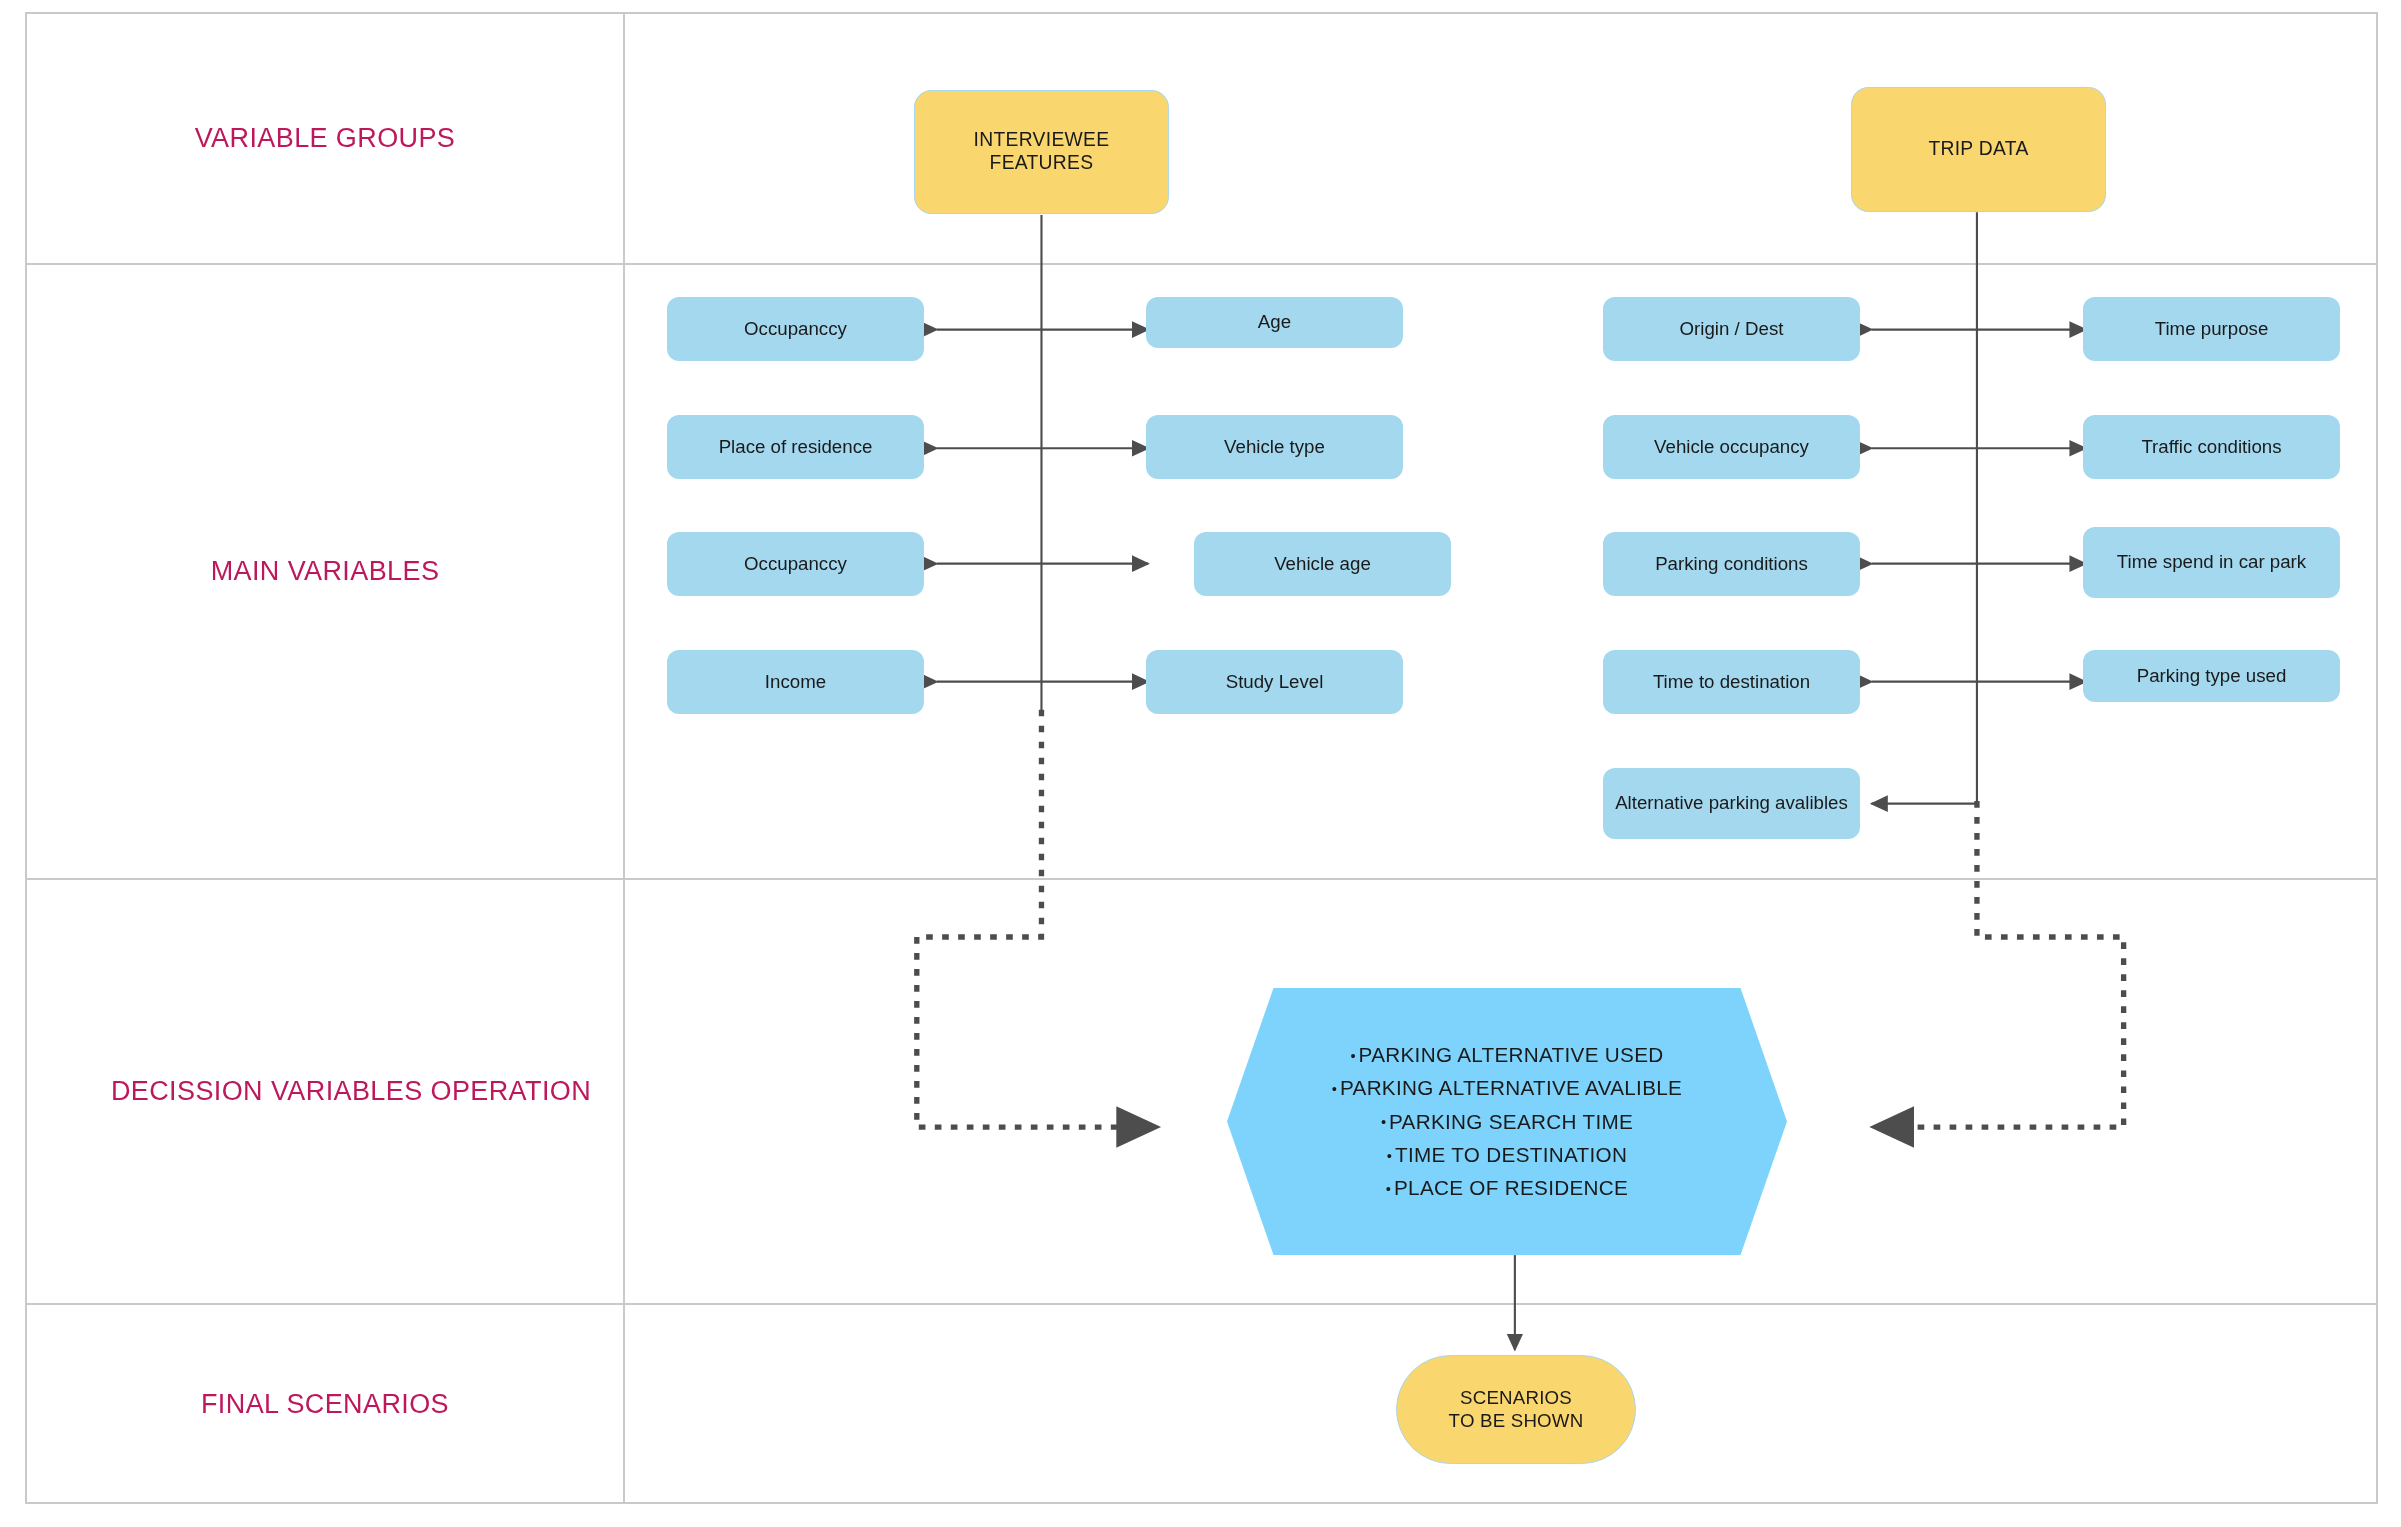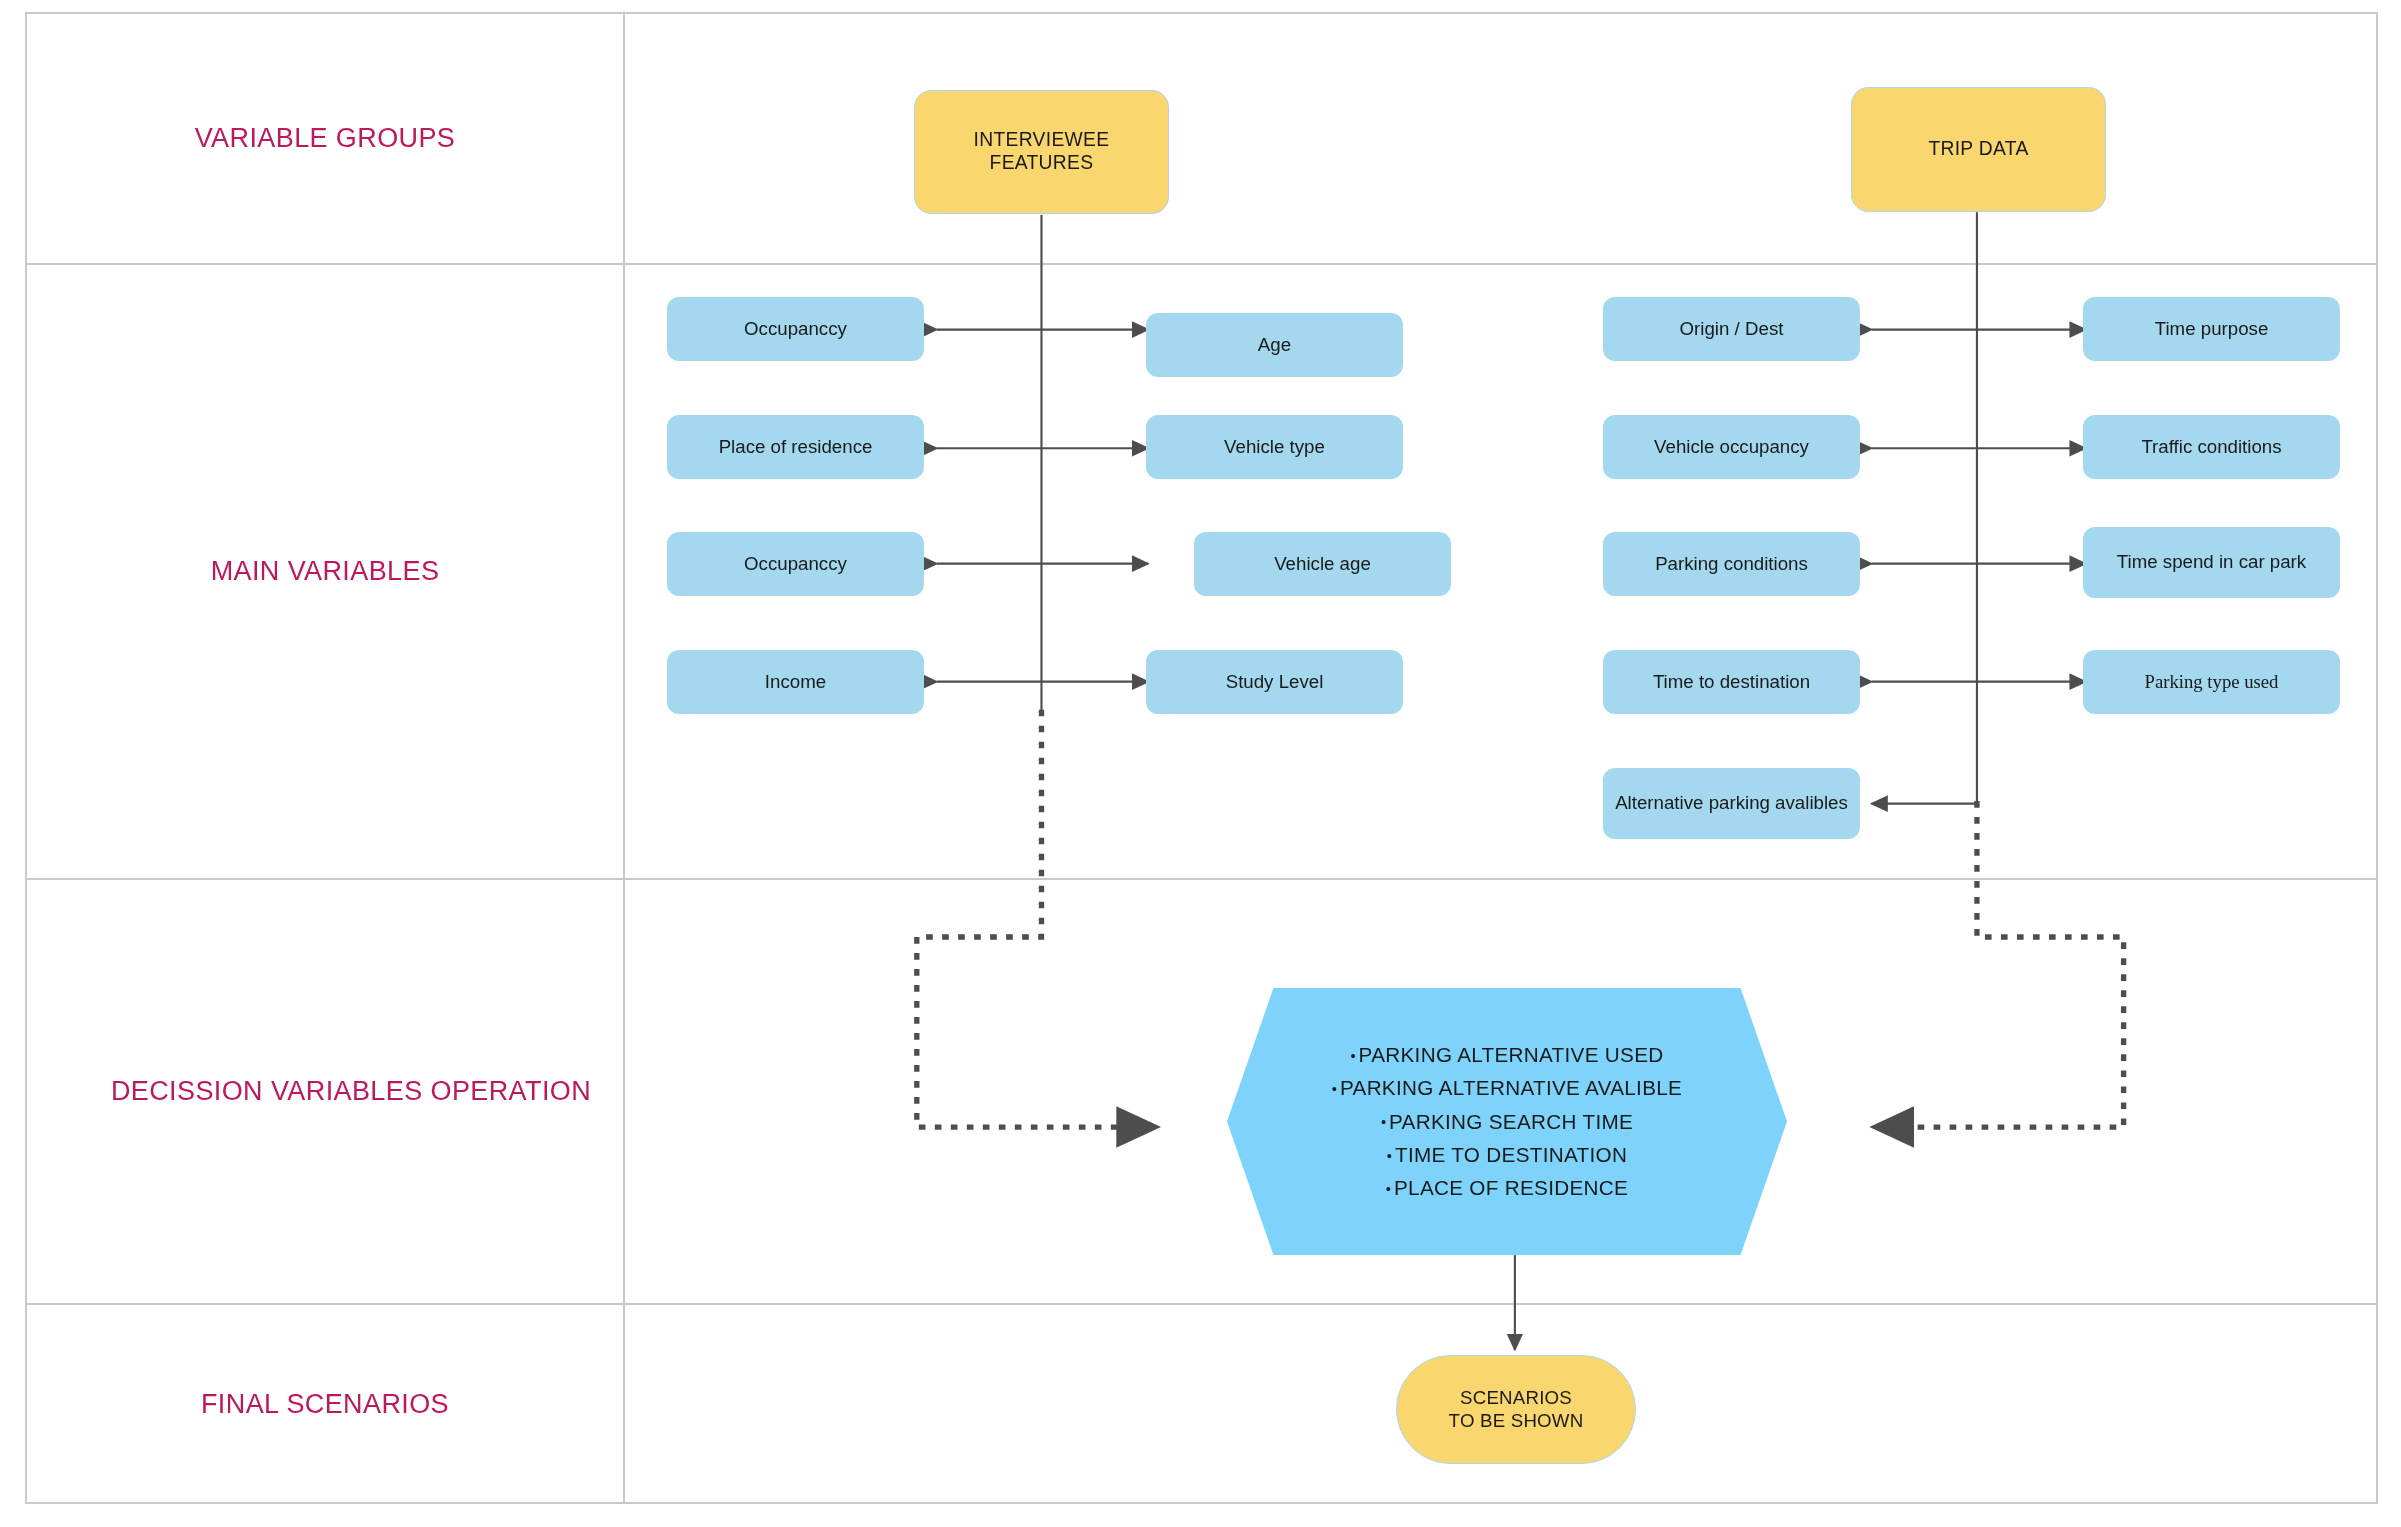--- a/index.html
+++ b/index.html
@@ -180,21 +180,21 @@
   <div class="node blue" style="left:667px; top:415px; width:257px; height:64px;">
     <span>Place of residence</span>
   </div>
   <div class="node blue" style="left:667px; top:532px; width:257px; height:64px;">
     <span>Occupanccy</span>
   </div>
   <div class="node blue" style="left:667px; top:650px; width:257px; height:64px;">
     <span>Income</span>
   </div>
 
-  <div class="node blue" style="left:1146px; top:297px; width:257px; height:64px;margin-top:16px;">
+  <div class="node blue" style="left:1146px; top:297px; width:257px; height:51px;">
     <span>Age</span>
   </div>
   <div class="node blue" style="left:1146px; top:415px; width:257px; height:64px;">
     <span>Vehicle type</span>
   </div>
   <div class="node blue" style="left:1146px; top:532px; width:257px; height:64px;margin-left:48px;">
     <span>Vehicle age</span>
   </div>
   <div class="node blue" style="left:1146px; top:650px; width:257px; height:64px;">
     <span>Study Level</span>
@@ -218,21 +218,21 @@
 
   <div class="node blue" style="left:2083px; top:297px; width:257px; height:64px;">
     <span>Time purpose</span>
   </div>
   <div class="node blue" style="left:2083px; top:415px; width:257px; height:64px;">
     <span>Traffic conditions</span>
   </div>
   <div class="node blue" style="left:2083px; top:527px; width:257px; height:71px;">
     <span>Time spend in car park</span>
   </div>
-  <div class="node blue" style="left:2083px; top:650px; width:257px; height:64px;font-family:Liberation Serif, serif;">
+  <div class="node blue" style="left:2083px; top:650px; width:257px; height:52px;">
     <span>Parking type used</span>
   </div>
 
   <div id="hex" style="left:1227px; top:988px; width:560px; height:267px;">
     <ul>
       <li>PARKING ALTERNATIVE USED</li>
       <li>PARKING ALTERNATIVE AVALIBLE</li>
       <li>PARKING SEARCH TIME</li>
       <li>TIME TO DESTINATION</li>
       <li>PLACE OF RESIDENCE</li>

